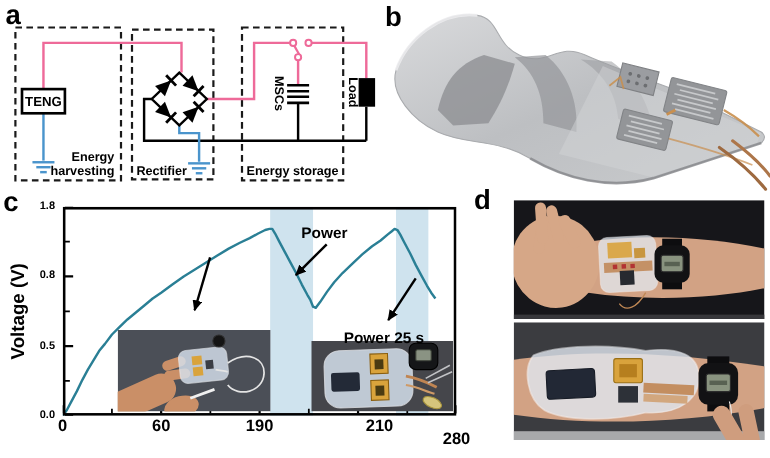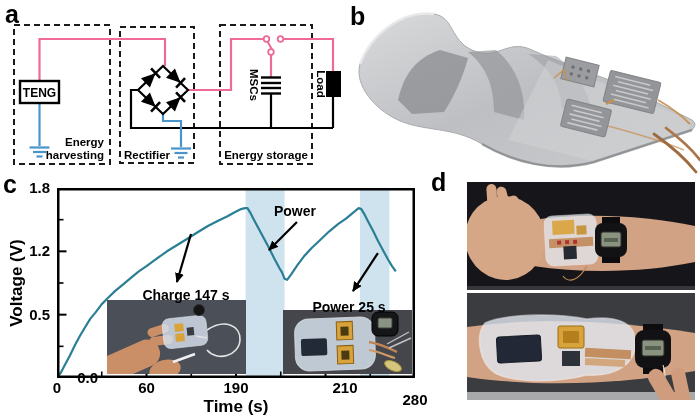--- a/index.html
+++ b/index.html
@@ -4,21 +4,21 @@
 <style>
   html,body{margin:0;padding:0;background:#fff;}
   .page{position:relative;width:700px;height:416px;background:#fff;overflow:hidden;
         font-family:"Liberation Sans",sans-serif;color:#000;}
   .panel-letter{position:absolute;font-weight:bold;font-size:25px;line-height:25px;z-index:9;}
   svg text{font-family:"Liberation Sans",sans-serif;}
   
   #chart{position:absolute;left:0;top:170px;width:432px;height:246px;}
   #plot-svg{position:absolute;left:57px;top:18px;z-index:1;}
   .xtick{position:absolute;transform:translateX(-50%);font-weight:bold;font-size:15px;line-height:16px;z-index:2;}
-  .ytick{position:absolute;left:0;width:50px;text-align:right;font-weight:bold;font-size:15px;line-height:18px;z-index:2;}
+  .ytick{position:absolute;left:0;width:50px;text-align:right;font-weight:bold;font-size:10px;line-height:18px;z-index:2;}
   .axis-title-x{position:absolute;left:57px;top:227px;width:358px;text-align:center;
                 font-weight:bold;font-size:17px;z-index:2;}
   .axis-title-y{position:absolute;left:17px;top:113px;transform:translate(-50%,-50%) rotate(-90deg);
                 font-weight:bold;font-size:17px;white-space:nowrap;z-index:2;}
   .annot{position:absolute;transform:translate(-50%,-50%);font-weight:bold;font-size:14px;
          white-space:nowrap;z-index:6;}
   .inset{position:absolute;z-index:4;}
   .photo{position:absolute;}
 </style>
 </head>
@@ -187,21 +187,20 @@
         </g>
       <rect x="1.25" y="1.25" width="355.5" height="187.5" fill="none" stroke="#000" stroke-width="2.5"></rect>
       <g id="arrows">
           <line x1="239.9878571428571" y1="34.094444444444434" x2="211.98714285714289" y2="62.06666666666666" stroke="#000" stroke-width="2.2" marker-end="url(#ah)"></line>
           <line x1="133.99428571428572" y1="46.02222222222221" x2="119.92999999999999" y2="94.05" stroke="#000" stroke-width="2.2" marker-end="url(#ah)"></line>
           <line x1="320.9214285714286" y1="65.02222222222224" x2="295.9892857142857" y2="103.02222222222223" stroke="#000" stroke-width="2.2" marker-end="url(#ah)"></line>
         </g>
     </svg>
 
     <div class="axis-title-y">Voltage (V)</div>
-    <div class="axis-title-x">Time (s)</div>
 
     <div class="inset" style="left:107px;top:130px;">
       <svg width="139" height="74" viewBox="0 0 139 74">
         <rect width="139" height="74" fill="#4b4f57"></rect>
         <g transform="rotate(-24 30 58)">
             <rect x="-34" y="44" width="88" height="27" rx="13" fill="#ca8f67"></rect>
           </g>
         <g fill="#ca8f67">
           <rect x="40" y="26" width="22" height="9" rx="4.5" transform="rotate(-18 51 30)"></rect>
           <rect x="42" y="36" width="24" height="9" rx="4.5" transform="rotate(-8 54 40)"></rect>
@@ -239,30 +238,29 @@
         </g>
         <line x1="126" y1="22" x2="104" y2="34" stroke="#c2c3c6" stroke-width="1.4"></line>
         <line x1="128" y1="28" x2="106" y2="38" stroke="#c2c3c6" stroke-width="1.4"></line>
         <g transform="translate(110,56) rotate(25)">
           <ellipse rx="9" ry="4.5" fill="#d6c57c" stroke="#a8953f"></ellipse>
         </g>
       </svg>
     </div>
 
     <div class="annot" style="left: 294.942px; top: 41.0111px;">Power</div>
-    <div class="annot" style="left: 186.008px; top: 125.033px;">Charge 147 s</div>
     <div class="annot" style="left: 349.026px; top: 137px;">Power 25 s</div>
   <div class="xtick" style="left: 57px; top: 210px;">0</div>
       <div class="xtick" style="left: 146.5px; top: 210px;">60</div>
       <div class="xtick" style="left: 236px; top: 210px;">190</div>
       <div class="xtick" style="left: 345px; top: 210px;">210</div>
       <div class="xtick" style="left: 415px; top: 210px; margin-top: 12px;">280</div>
-      <div class="ytick" style="top: 199px; padding-left: 48px;">0.0</div>
+      <div class="ytick" style="top: 199px;">0.0</div>
       <div class="ytick" style="top: 135.667px;">0.5</div>
-      <div class="ytick" style="top: 72.3333px;">1.2</div>
+      <div class="ytick" style="top: 72.3333px;">0.8</div>
       <div class="ytick" style="top: 9px;">1.8</div>
     </div>
 
   <div class="panel-letter" style="left:431px;top:170px;">d</div>
 
   <div class="photo" style="left:467px;top:182px;">
     <svg width="228" height="108" viewBox="0 0 228 108">
       <rect width="228" height="108" fill="#16161a"></rect>
       <path d="M66,38 C120,30 180,34 228,44 L228,80 C180,90 120,92 66,84 Z" fill="#d2a284"></path>
       <g fill="#d6a787">

